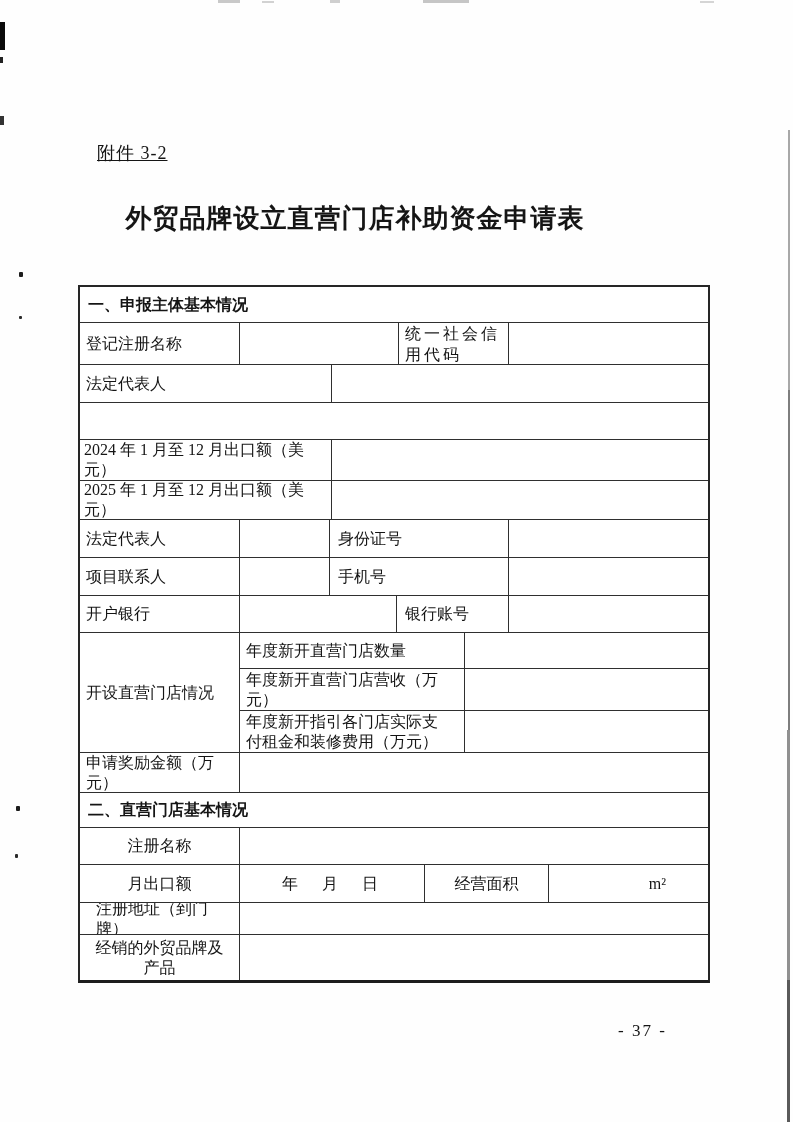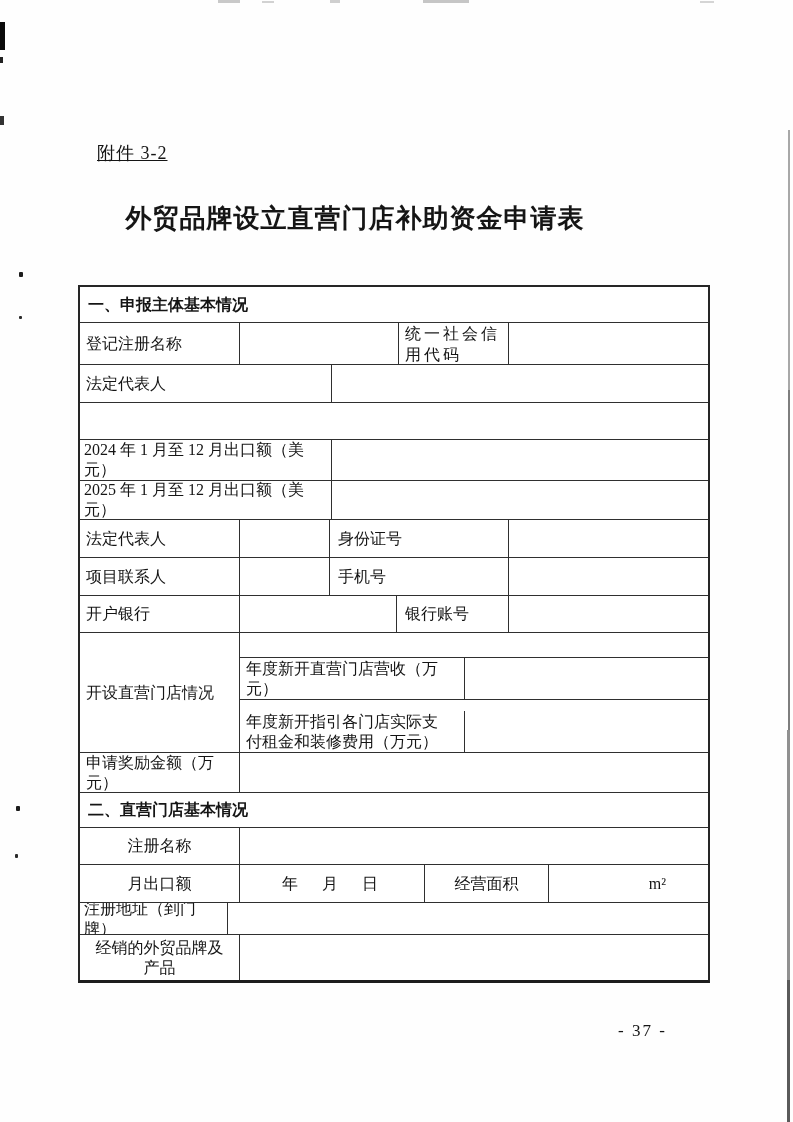--- a/index.html
+++ b/index.html
@@ -34,21 +34,21 @@
     padding:1px 4px 1px 6px;
     white-space:pre-line;
     overflow:hidden;
   }
   .td:last-child { border-right:none; }
   .td.center { justify-content:center; text-align:center; padding-left:4px; }
   .td.fill { flex:1 1 auto; }
   .sect-header { font-weight:bold; font-size:16px; padding-left:8px; }
   .subcol { display:flex; flex-direction:column; flex:1 1 auto; }
   .subtr { display:flex; flex-direction:row; border-bottom:1px solid #2f2f2f; }
-  .subtr:last-child { border-bottom:none;margin-top:11px; }
+  .subtr:last-child { border-bottom:none; }
   .uscc-cell { letter-spacing:3px; line-height:21px; }
   .date-cell { letter-spacing:4px; }
   .unit-cell { justify-content:flex-end; padding-right:42px; }
   .page-number {
     position:absolute; left:618px; top:1003px;
     font-size:17px; letter-spacing:2px;margin-top:18px;
   }
   
   .artifact { position:absolute; pointer-events:none; }
   .a-tl1 { left:0; top:22px; width:5px; height:28px; background:#0a0a0a; }
@@ -144,20 +144,21 @@
     <div class="td" style="width:160px">开户银行</div>
     <div class="td" style="width:157px"></div>
     <div class="td" style="width:112px;padding-left:8px">银行账号</div>
     <div class="td fill"></div>
   </div>
 
   <div class="tr" style="height:120px">
     <div class="td" style="width:160px">开设直营门店情况</div>
     <div class="subcol">
       <div class="subtr" style="height:37px">
+        <div class="td" style="width:225px">年度新开直营门店数量</div>
         <div class="td fill"></div>
       </div>
       <div class="subtr" style="height:42px">
         <div class="td" style="width:225px">年度新开直营门店营收（万
 元）</div>
         <div class="td fill"></div>
       </div>
       <div class="subtr" style="height:41px">
         <div class="td" style="width:225px">年度新开指引各门店实际支
 付租金和装修费用（万元）</div>
@@ -182,21 +183,21 @@
   </div>
 
   <div class="tr" style="height:38px">
     <div class="td center" style="width:160px">月出口额</div>
     <div class="td center date-cell" style="width:185px">年　月　日</div>
     <div class="td center" style="width:124px">经营面积</div>
     <div class="td fill unit-cell">m²</div>
   </div>
 
   <div class="tr" style="height:32px">
-    <div class="td" style="width:148px;padding-left:4px">注册地址（到门牌）</div>
+    <div class="td" style="width:160px;padding-left:16px">注册地址（到门牌）</div>
     <div class="td fill"></div>
   </div>
 
   <div class="tr" style="height:45px">
     <div class="td center" style="width:160px">经销的外贸品牌及
 产品</div>
     <div class="td fill"></div>
   </div>
 
 </div>

